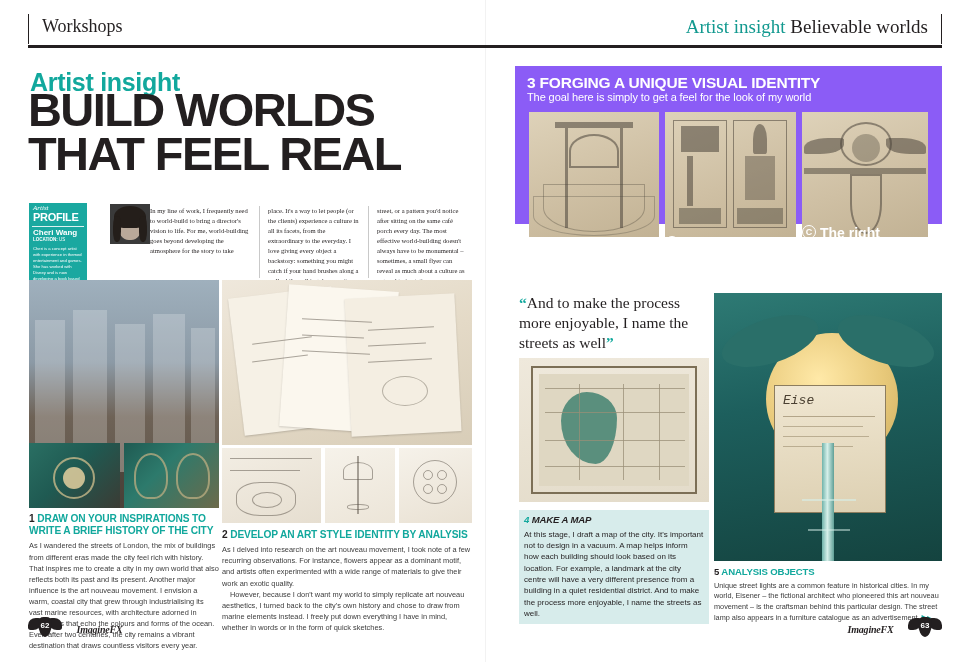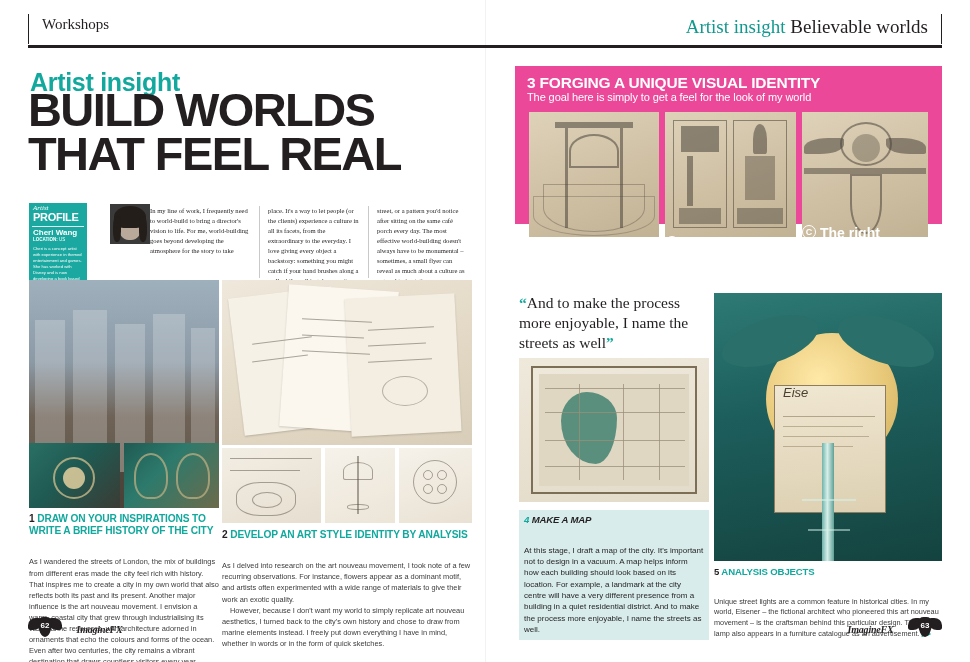--- a/index.html
+++ b/index.html
@@ -14,21 +14,21 @@
 
   
   .runhead {
     position: absolute; left: 28px; top: 14px; width: 914px; height: 34px;
     border-bottom: 3px solid #231f20;
   }
   .runhead .vrule-l { position:absolute; left:0; top:0; width:1px; height:30px; background:#231f20; }
   .runhead .vrule-r { position:absolute; right:0; top:0; width:1px; height:30px; background:#231f20; }
   .runhead-left {
     position:absolute; left:14px; top:2px;
-    font-family:"Liberation Serif", serif; font-size:15px; color:#231f20;text-align:right;
+    font-family:"Liberation Serif", serif; font-size:18px; color:#231f20;text-align:right;
   }
   .runhead-right {
     position:absolute; right:14px; top:2px;
     font-family:"Liberation Serif", serif; font-size:19px; color:#231f20;
     white-space: nowrap;
   }
   .runhead-right .teal { color:#12998f; }
 
   
   .headline-kicker {
@@ -134,30 +134,30 @@
   .inkline { position:absolute; background:#5a5248; opacity:.5; }
   .winrow { position:absolute; background:rgba(255,255,255,.22); }
 
   
   .cap-head {
     font-size:10.2px; font-weight:bold; color:#12a89d; line-height:1.2;
     letter-spacing:-0.15px;
   }
   .cap-head .num { color:#231f20; }
   .cap-body {
-    font-size:7.4px; line-height:1.5; color:#3b3b3b; margin-top:19px;
+    font-size:7.4px; line-height:1.5; color:#3b3b3b; margin-top:3px;
   }
   .cap-body p + p { text-indent:8px; }
   .cap1 { position:absolute; left:29px; top:513px; width:190px; }
   .cap2 { position:absolute; left:222px; top:529px; width:250px; }
 
   
   .sec3 {
     position:absolute; left:515px; top:66px; width:427px; height:158px;
-    background:#ec4899;
+    background:#8b5cf6;
     padding-left:12px;
   }
   .sec3-title {
     position:absolute; left:12px; top:8px;
     font-size:15.5px; font-weight:bold; color:#fff; letter-spacing:-0.2px;
   }
   .sec3-sub {
     position:absolute; left:12px; top:25px;
     font-size:11px; color:#ffffff; letter-spacing:-0.1px;
   }
@@ -230,22 +230,22 @@
     position:absolute; left:52px; top:40px; width:132px; height:132px;
     border-radius:50%;
     background: radial-gradient(circle at 40% 35%, #ffe9a8 0%, #e8c97a 55%, #c9a95c 100%);
   }
   .poster .p-card {
     position:absolute; left:60px; top:92px; width:112px; height:128px;
     background: linear-gradient(175deg,#f0e7d2 0%, #ddd0b2 100%);
     border:1px solid #8d7d5e;
   }
   .poster .p-card-txt {
-    position:absolute; left:8px; top:0; right:8px;
-    font-family:Liberation Sans, sans-serif; font-size:13px; color:#4a4032;
+    position:absolute; left:8px; top:8px; right:8px;
+    font-family:Liberation Mono, monospace; font-size:13px; color:#4a4032;
     font-style:italic; line-height:1;
   }
   .poster .p-line { position:absolute; background:rgba(230,225,200,.5); }
   .poster .p-post {
     position:absolute; left:108px; top:150px; width:12px; height:118px;
     background: linear-gradient(90deg,#7fc6bb 0%, #cfeee8 45%, #6fae a4 100%);
     background: linear-gradient(90deg,#6fb3aa 0%, #d6f0ea 45%, #5f9f96 100%);
   }
   .poster .p-wing {
     position:absolute; background:#2a6f69; border-radius:50%;

